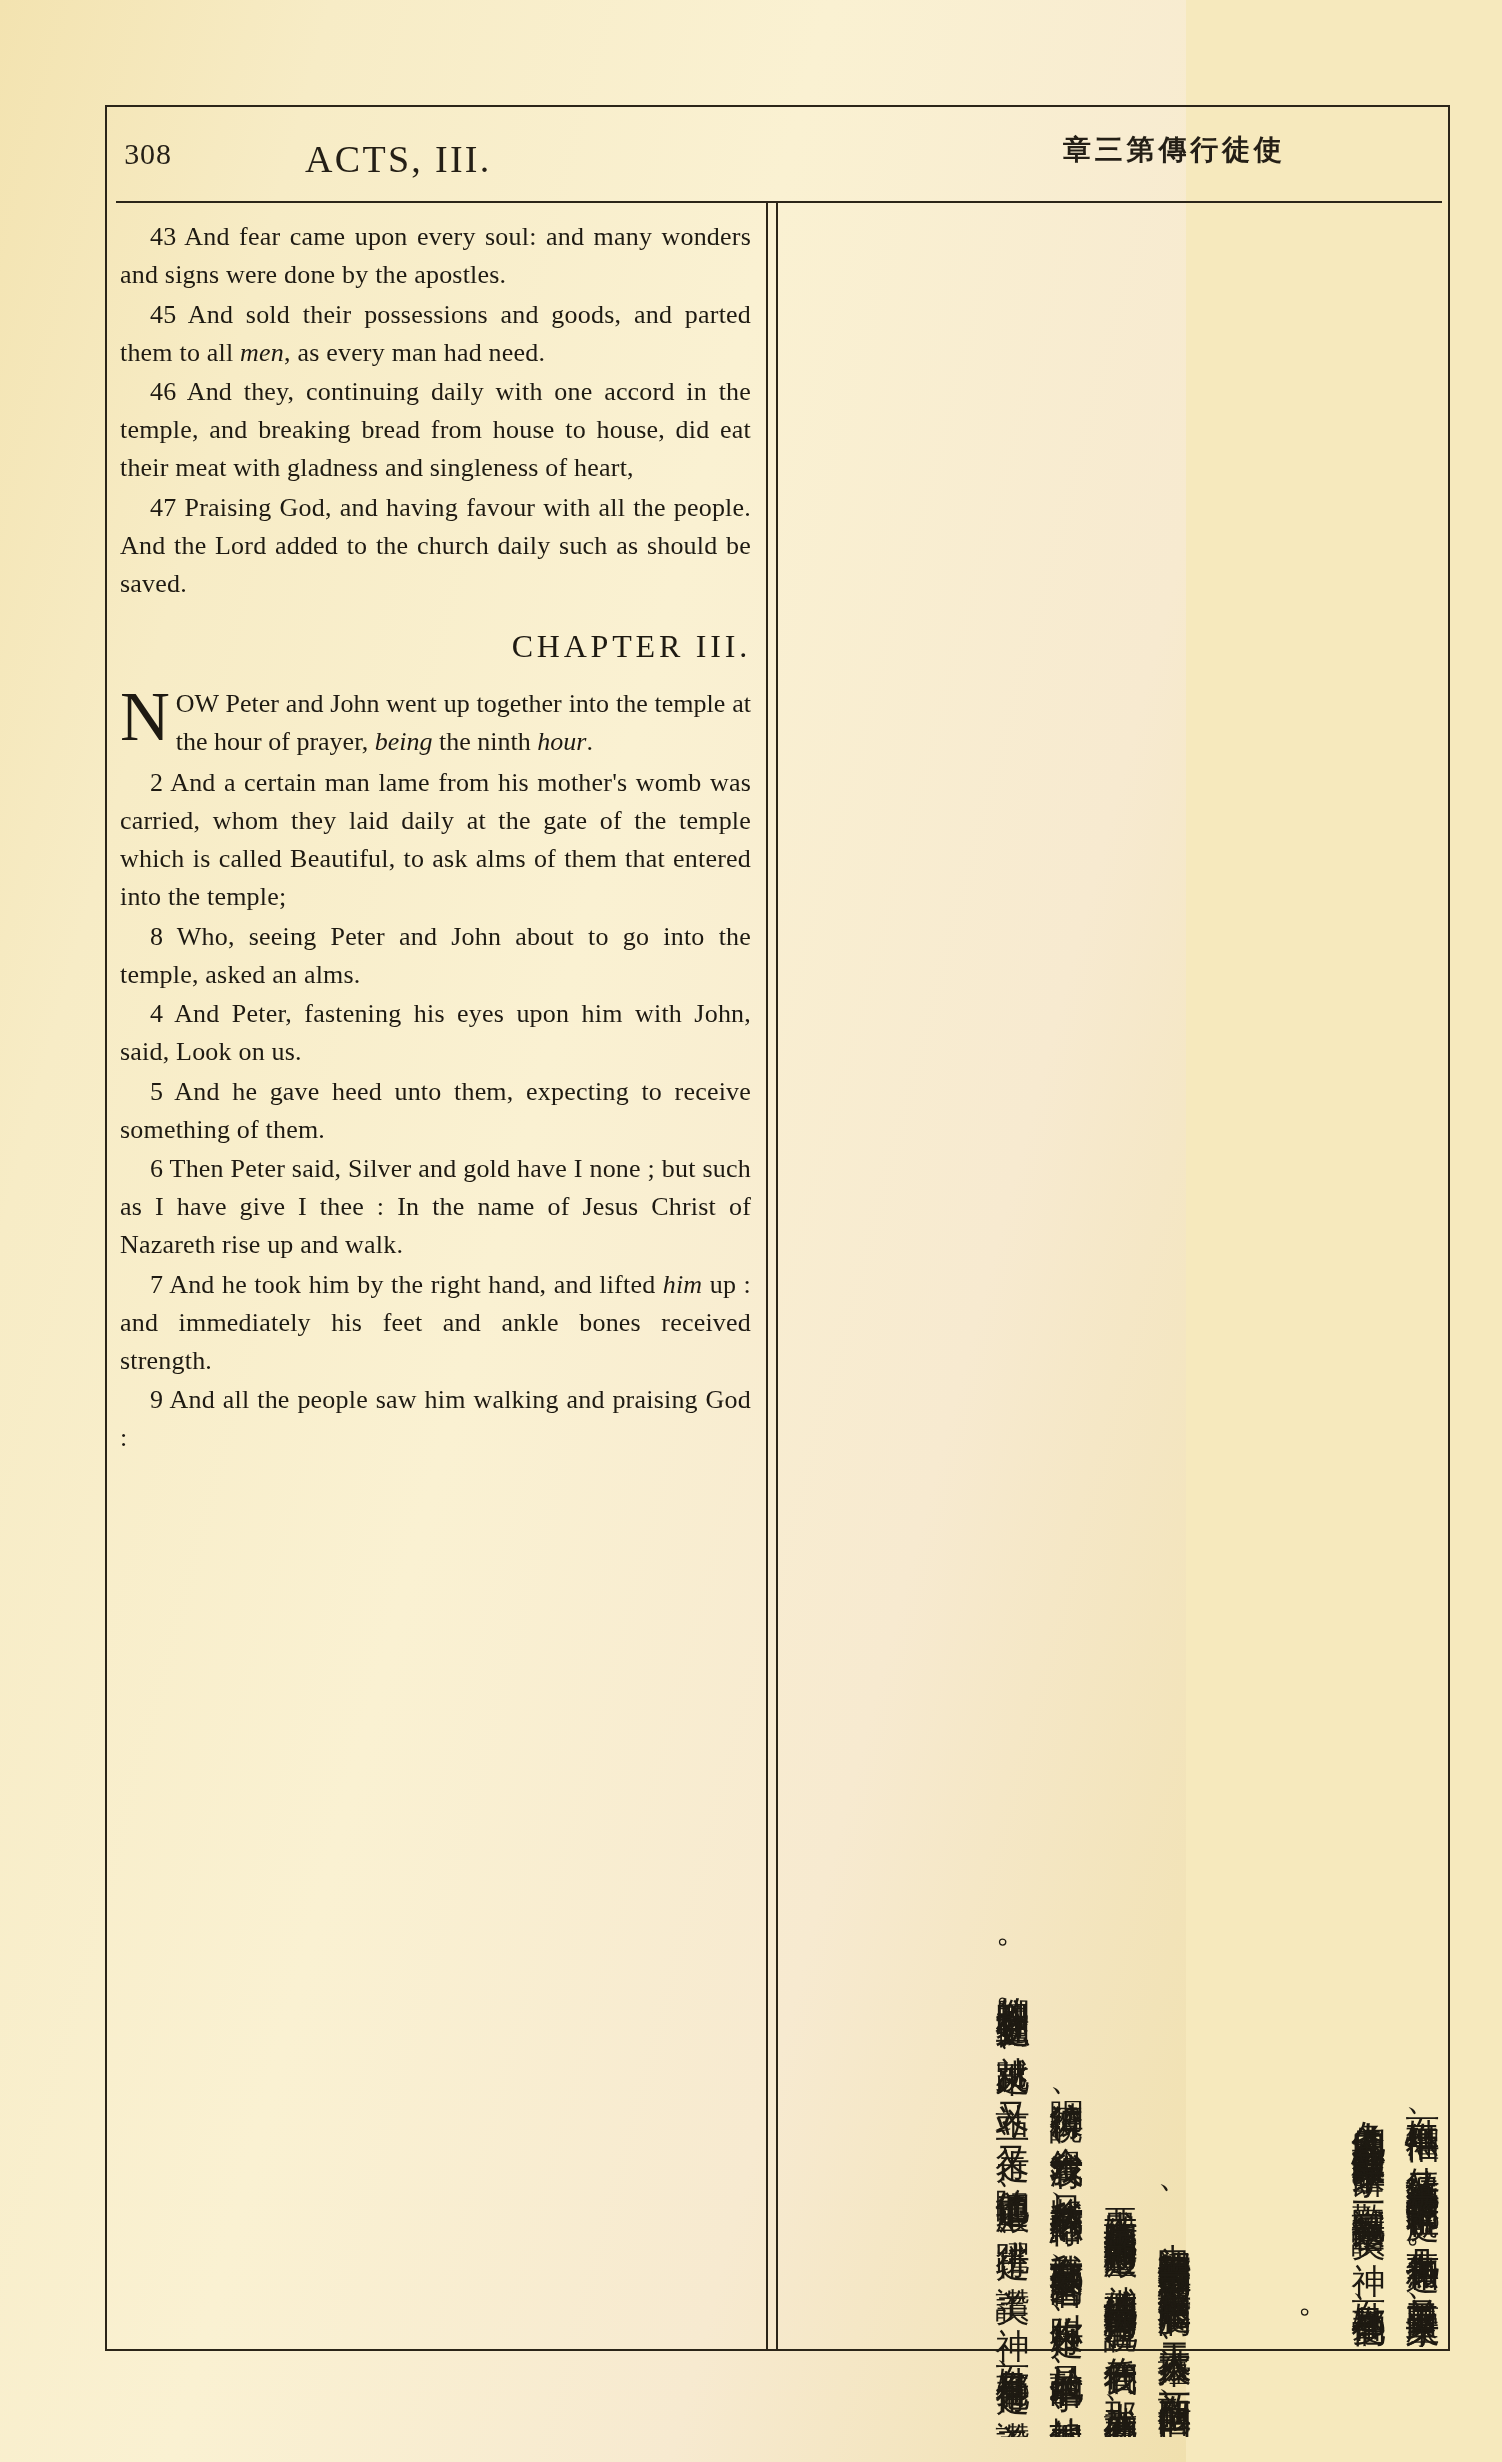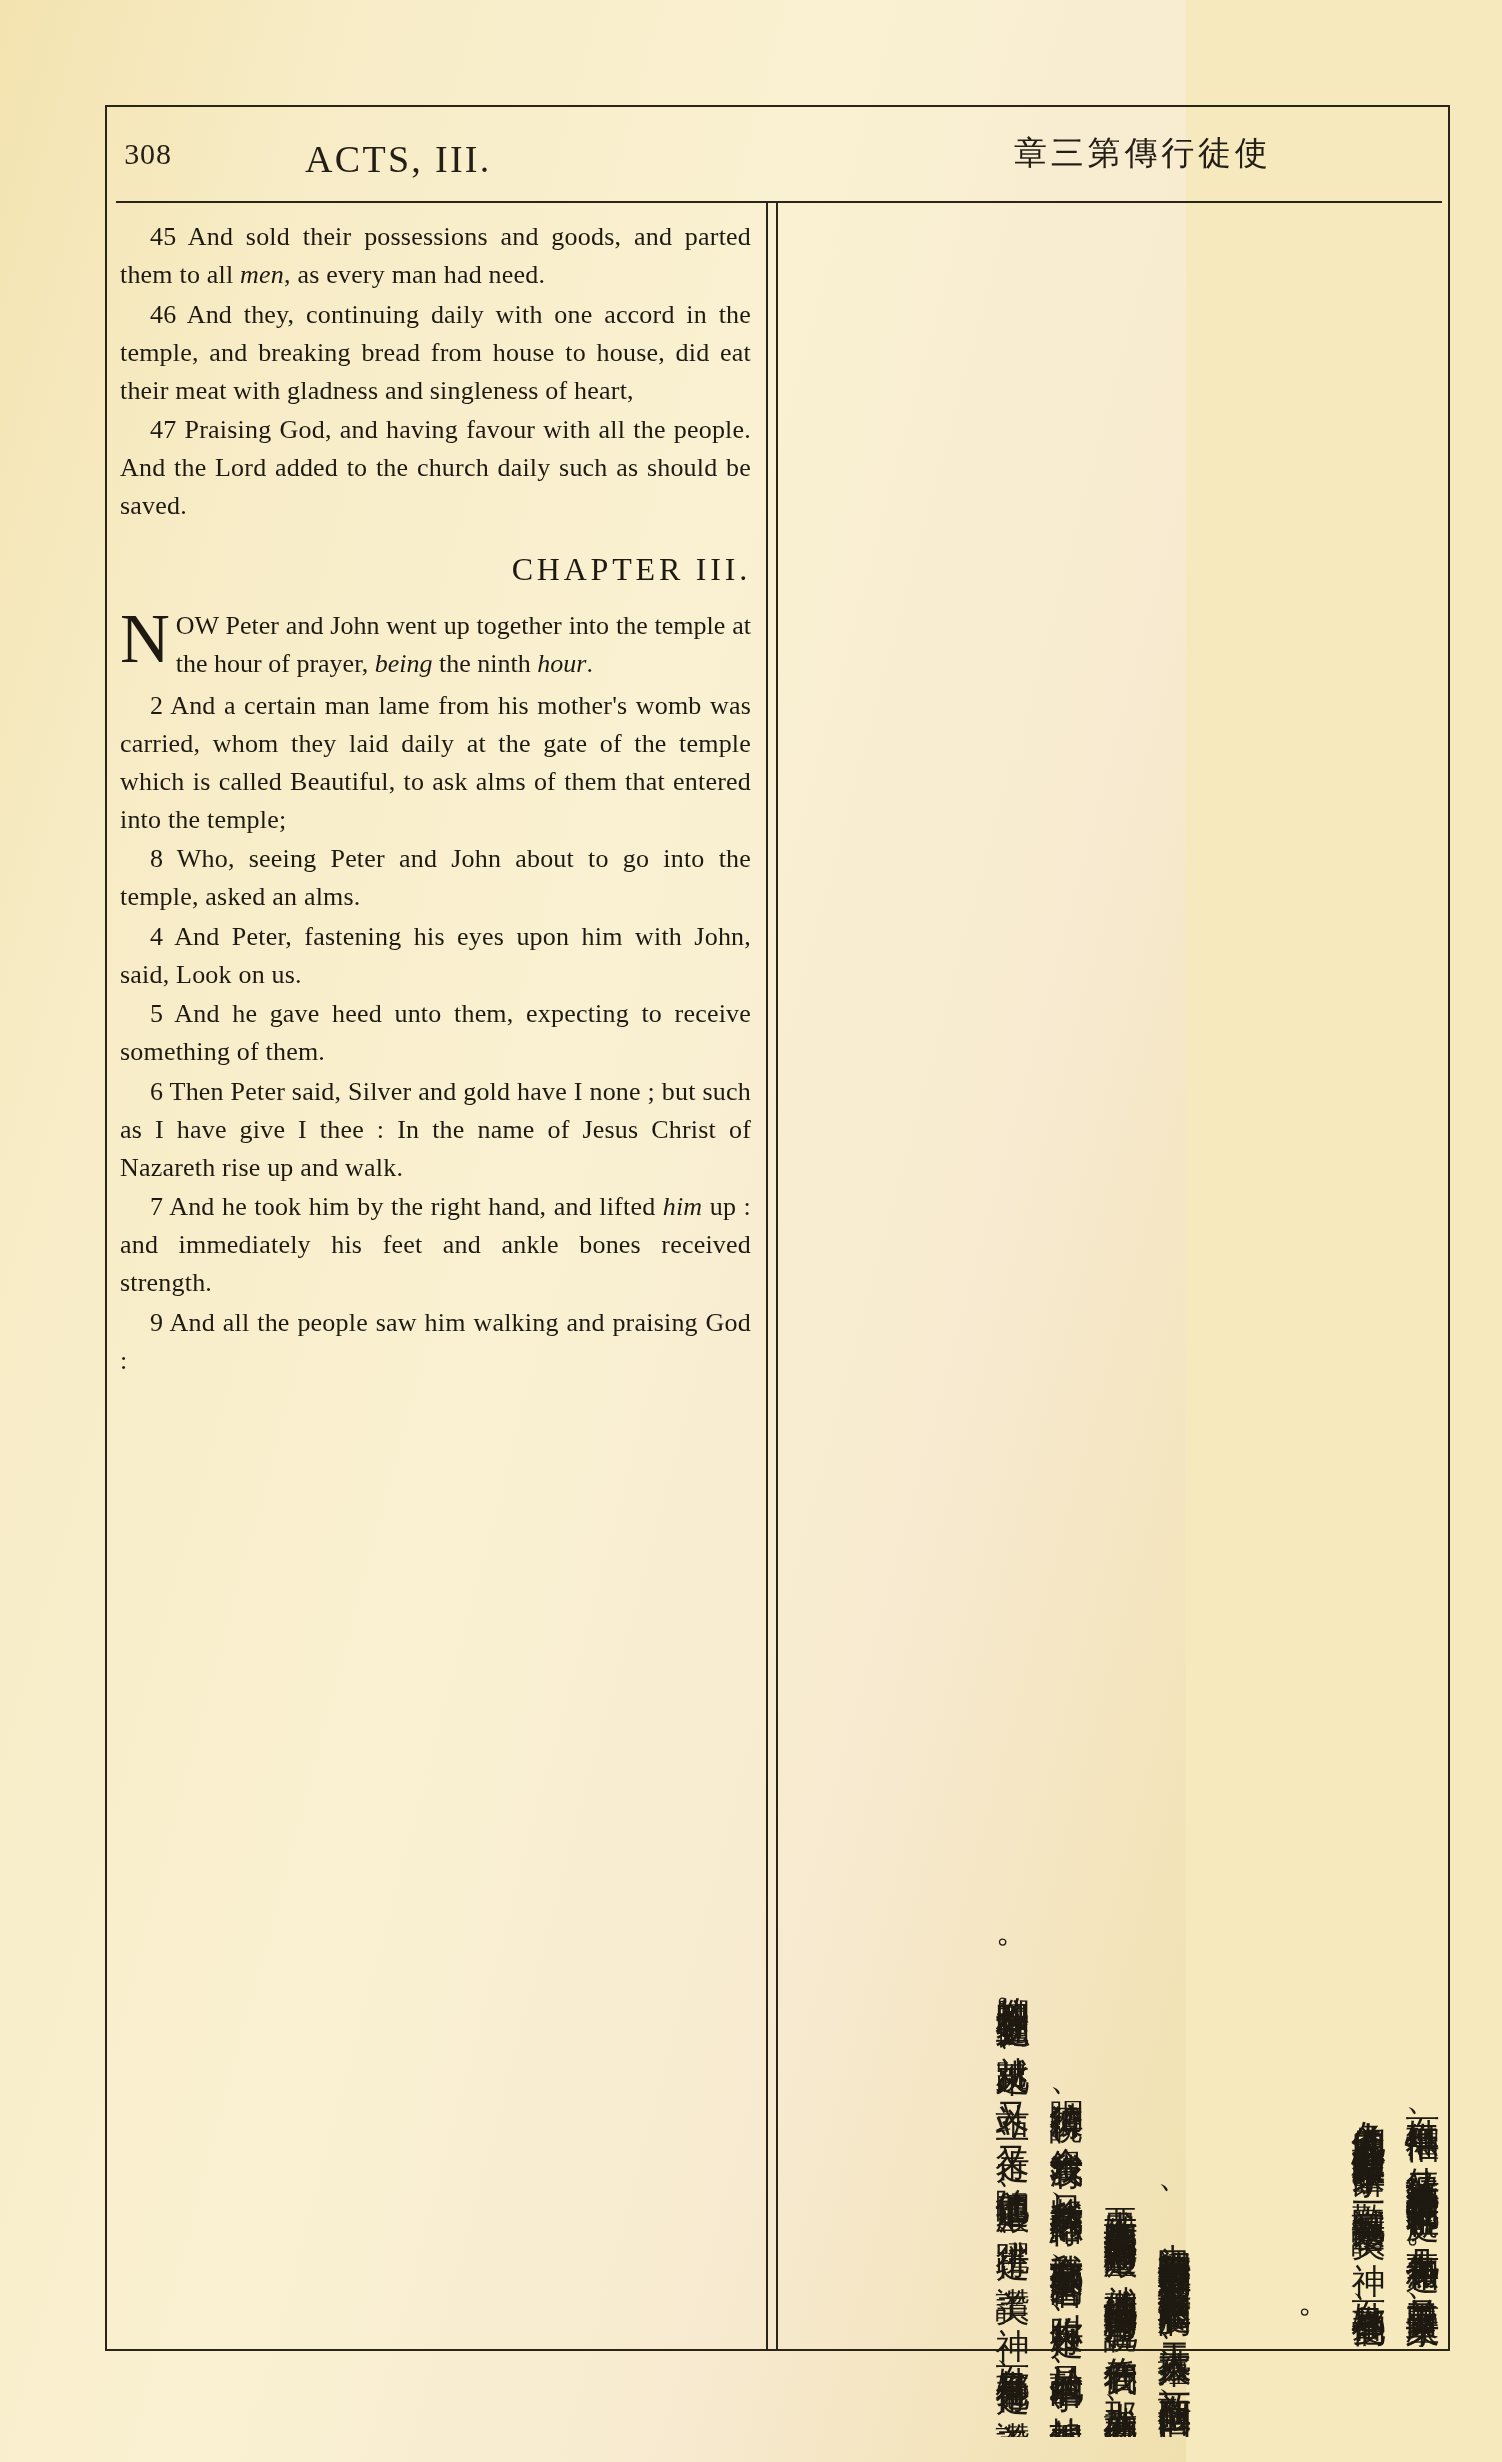--- a/index.html
+++ b/index.html
@@ -49,27 +49,27 @@
   .running-head {
     position: absolute;
     left: 192px;
     top: 16.5px;
     font-size: 38px;
     letter-spacing: 2.3px;
     color: #241f16;
   }
   .running-head-cn {
     position: absolute;
-    left: 901px;
+    left: 950px;
     top: 10.5px;
-    font-size: 33px;
+    font-size: 28px;
     letter-spacing: 3.8px;
     color: #241f16;
     font-family: "DejaVu Sans", sans-serif;
-    font-weight: 400;
+    font-weight: 700;
   }
   
   .head-rule {
     position: absolute;
     left: 116px;
     top: 201px;
     width: 1326px;
     height: 2.3px;
     background: #2b2518;
   }
@@ -164,20 +164,21 @@
     <div class="folio">308</div>
     <div class="running-head">ACTS, III.</div>
     <div class="running-head-cn">章三第傳行徒使</div>
   </div>
 
   <div class="head-rule"></div>
   <div class="col-rule r1"></div>
   <div class="col-rule r2"></div>
 
   <div class="eng-col">
+    <p class="eng-p">43 And fear came upon every soul: and many wonders and signs were done by the apostles.</p>
     <p class="eng-p">45 And sold their possessions and goods, and parted them to all <i>men</i>, as every man had need.</p>
     <p class="eng-p">46 And they, continuing daily with one accord in the temple, and breaking bread from house to house, did eat their meat with gladness and singleness of heart,</p>
     <p class="eng-p">47 Praising God, and having favour with all the people.   And the Lord added to the church daily such as should be saved.</p>
 
     <div class="chapter-head">CHAPTER III.</div>
 
     <p class="dropcap-para"><span class="dropcap">N</span><span>OW Peter and John went up together into the temple at the hour of prayer, <i>being</i> the ninth <i>hour</i>.</span></p>
     <p class="eng-p">2 And a certain man lame from his mother's womb was carried, whom they laid daily at the gate of the temple which is called Beautiful, to ask alms of them that entered into the temple;</p>
     <p class="eng-p">8 Who, seeing Peter and John about to go into the temple, asked an alms.</p>
     <p class="eng-p">4 And Peter, fastening his eyes upon him with John, said, Look on us.</p>

